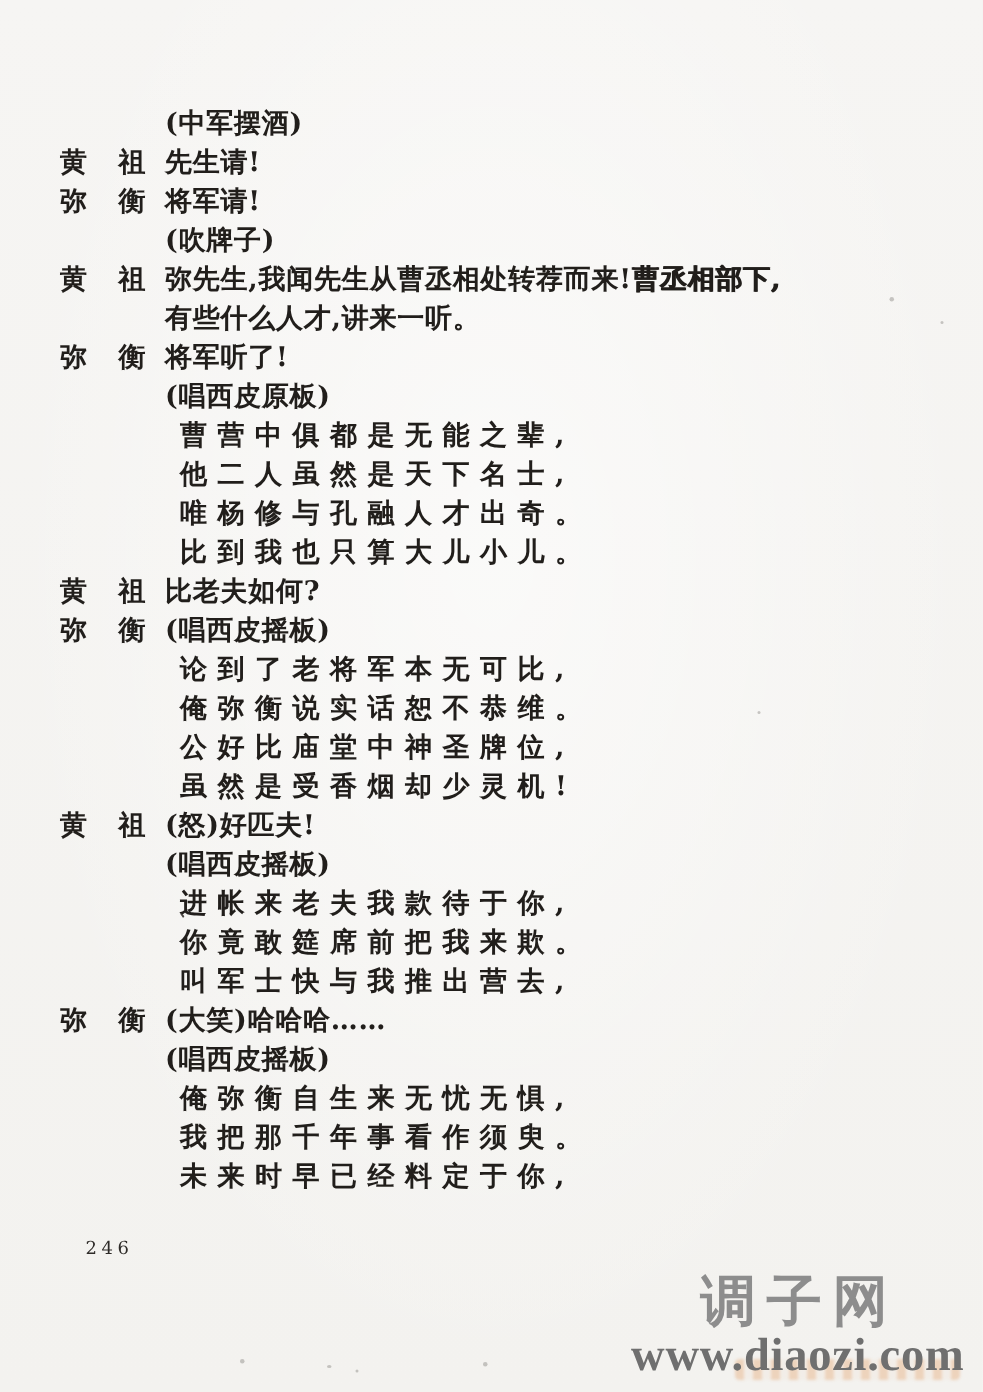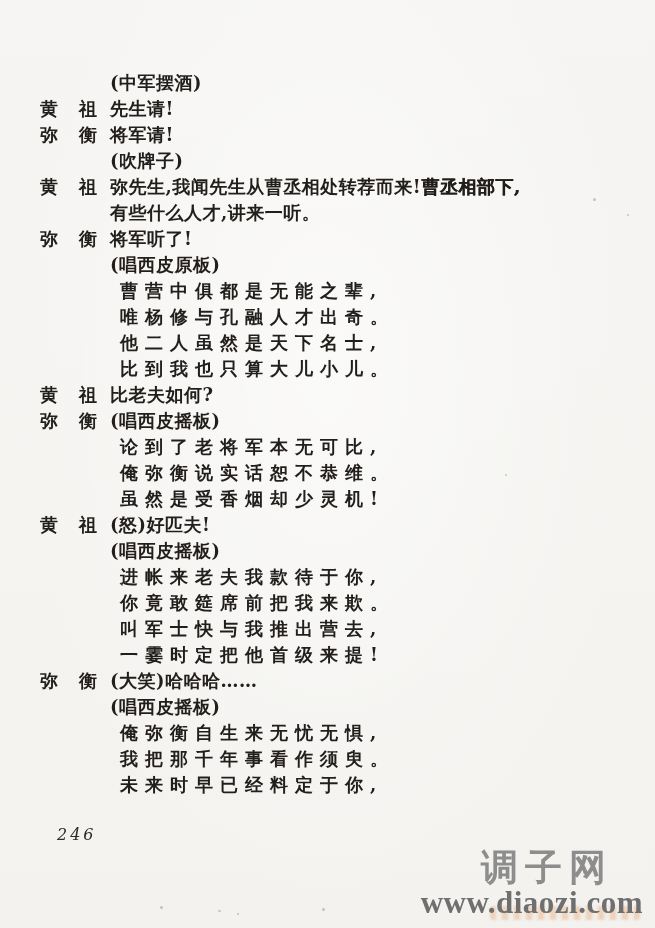--- a/index.html
+++ b/index.html
@@ -17,27 +17,27 @@
   .script-body{position:absolute;top:70px;left:0;width:648px;color:#211e1b;}
   .line{position:relative;height:26px;line-height:26px;font-size:18px;font-weight:600;
         letter-spacing:.5px;white-space:nowrap;}
   .line.stage,.line.cont,.line.speech{padding-left:110px;}
   .line.lyric{padding-left:120px;letter-spacing:7px;}
   .speaker{position:absolute;left:40px;top:0;width:57px;display:flex;
            justify-content:space-between;letter-spacing:0;font-weight:700;}
   .boldseg{font-weight:900;text-shadow:.6px 0 currentColor;}
   .premark{position:absolute;left:119px;top:3px;font-size:12px;color:#4a4642;letter-spacing:0;}
   .page-number{
-    position:absolute;left:57px;top:825px;font-size:16px;font-style:italic;
+    position:absolute;left:57px;top:825px;font-size:12px;
     color:#2e2b28;letter-spacing:3px;font-family:"DejaVu Serif","Liberation Serif",serif;
   }
   .watermark{position:absolute;right:12px;bottom:8px;text-align:right;
              font-family:"DejaVu Sans","Liberation Sans",sans-serif;line-height:1.05;}
   .wm-name{font-size:37px;font-weight:bold;color:#8d8d8d;letter-spacing:7px;
-           margin-right:30px;display:block;}
+           margin-right:44px;display:block;}
   .wm-url{font-size:31px;font-weight:bold;color:#6f6f6f;letter-spacing:.5px;display:block;
           position:relative;z-index:2;font-family:Liberation Serif, serif;}
   .wm-smudge{
     position:absolute;right:15px;bottom:8px;width:150px;height:14px;z-index:1;
     background:repeating-linear-gradient(90deg,
       rgba(226,148,84,.55) 0 6px, rgba(226,148,84,.08) 6px 12px);
     filter:blur(1.2px);opacity:.6;border-radius:3px;
   }
   .speck{position:absolute;background:#8a8783;border-radius:50%;opacity:.45;}
   .sp1{left:593px;top:198px;width:3px;height:3px;}
@@ -68,43 +68,43 @@
           <span>黄</span>
           <span>祖</span>
         </span><span>弥先生,我闻先生从曹丞相处转荐而来!</span><span class="boldseg">曹丞相部下,</span></div>
       <div class="line cont"><span>有些什么人才,讲来一听。</span></div>
       <div class="line speech"><span class="speaker">
           <span>弥</span>
           <span>衡</span>
         </span><span>将军听了!</span></div>
       <div class="line stage"><span>(唱西皮原板)</span></div>
       <div class="line lyric"><span>曹营中俱都是无能之辈,</span></div>
+      <div class="line lyric"><span>他二人虽然是天下名士,</span></div>
       <div class="line lyric"><span>唯杨修与孔融人才出奇。</span></div>
-      <div class="line lyric"><span>他二人虽然是天下名士,</span></div>
       <div class="line lyric"><span>比到我也只算大儿小儿。</span></div>
       <div class="line speech"><span class="speaker">
           <span>黄</span>
           <span>祖</span>
         </span><span>比老夫如何?</span></div>
       <div class="line speech"><span class="speaker">
           <span>弥</span>
           <span>衡</span>
         </span><span>(唱西皮摇板)</span></div>
       <div class="line lyric"><span>论到了老将军本无可比,</span></div>
       <div class="line lyric"><span>俺弥衡说实话恕不恭维。</span></div>
+      <div class="line lyric"><span>公好比庙堂中神圣牌位,</span></div>
       <div class="line lyric"><span>虽然是受香烟却少灵机!</span></div>
       <div class="line speech"><span class="speaker">
           <span>黄</span>
           <span>祖</span>
         </span><span>(怒)好匹夫!</span></div>
       <div class="line stage"><span>(唱西皮摇板)</span></div>
       <div class="line lyric"><span class="premark">、</span><span>进帐来老夫我款待于你,</span></div>
       <div class="line lyric"><span>你竟敢筵席前把我来欺。</span></div>
       <div class="line lyric"><span>叫军士快与我推出营去,</span></div>
-      <div class="line lyric"><span>一霎时定把他首级来提!</span></div>
       <div class="line speech"><span class="speaker">
           <span>弥</span>
           <span>衡</span>
         </span><span>(大笑)哈哈哈……</span></div>
       <div class="line stage"><span>(唱西皮摇板)</span></div>
       <div class="line lyric"><span>俺弥衡自生来无忧无惧,</span></div>
       <div class="line lyric"><span>我把那千年事看作须臾。</span></div>
       <div class="line lyric"><span>未来时早已经料定于你,</span></div>
     </div>
 

